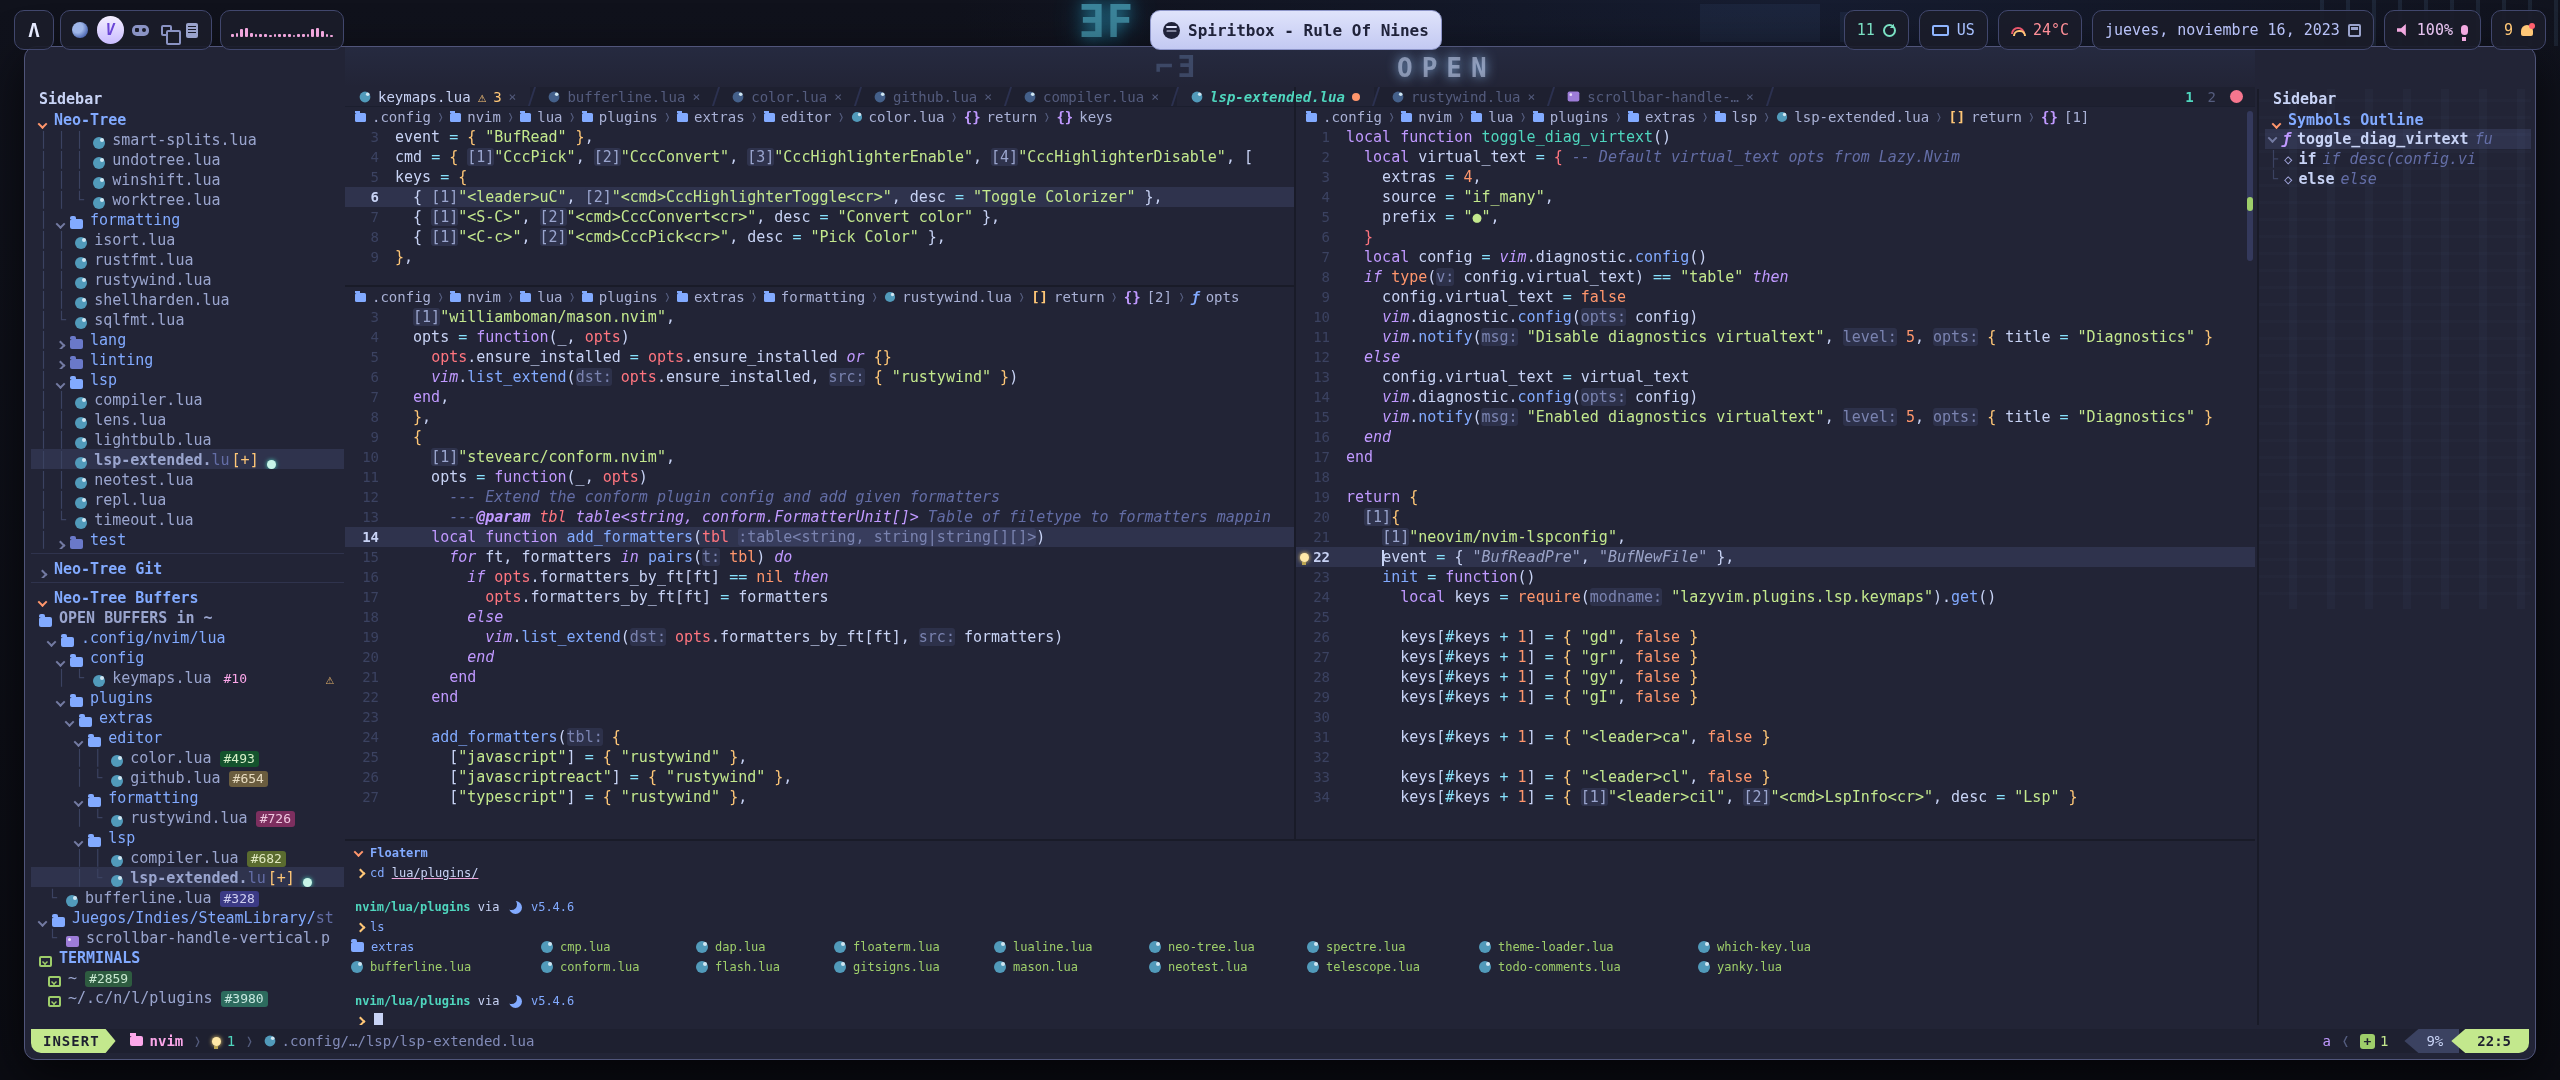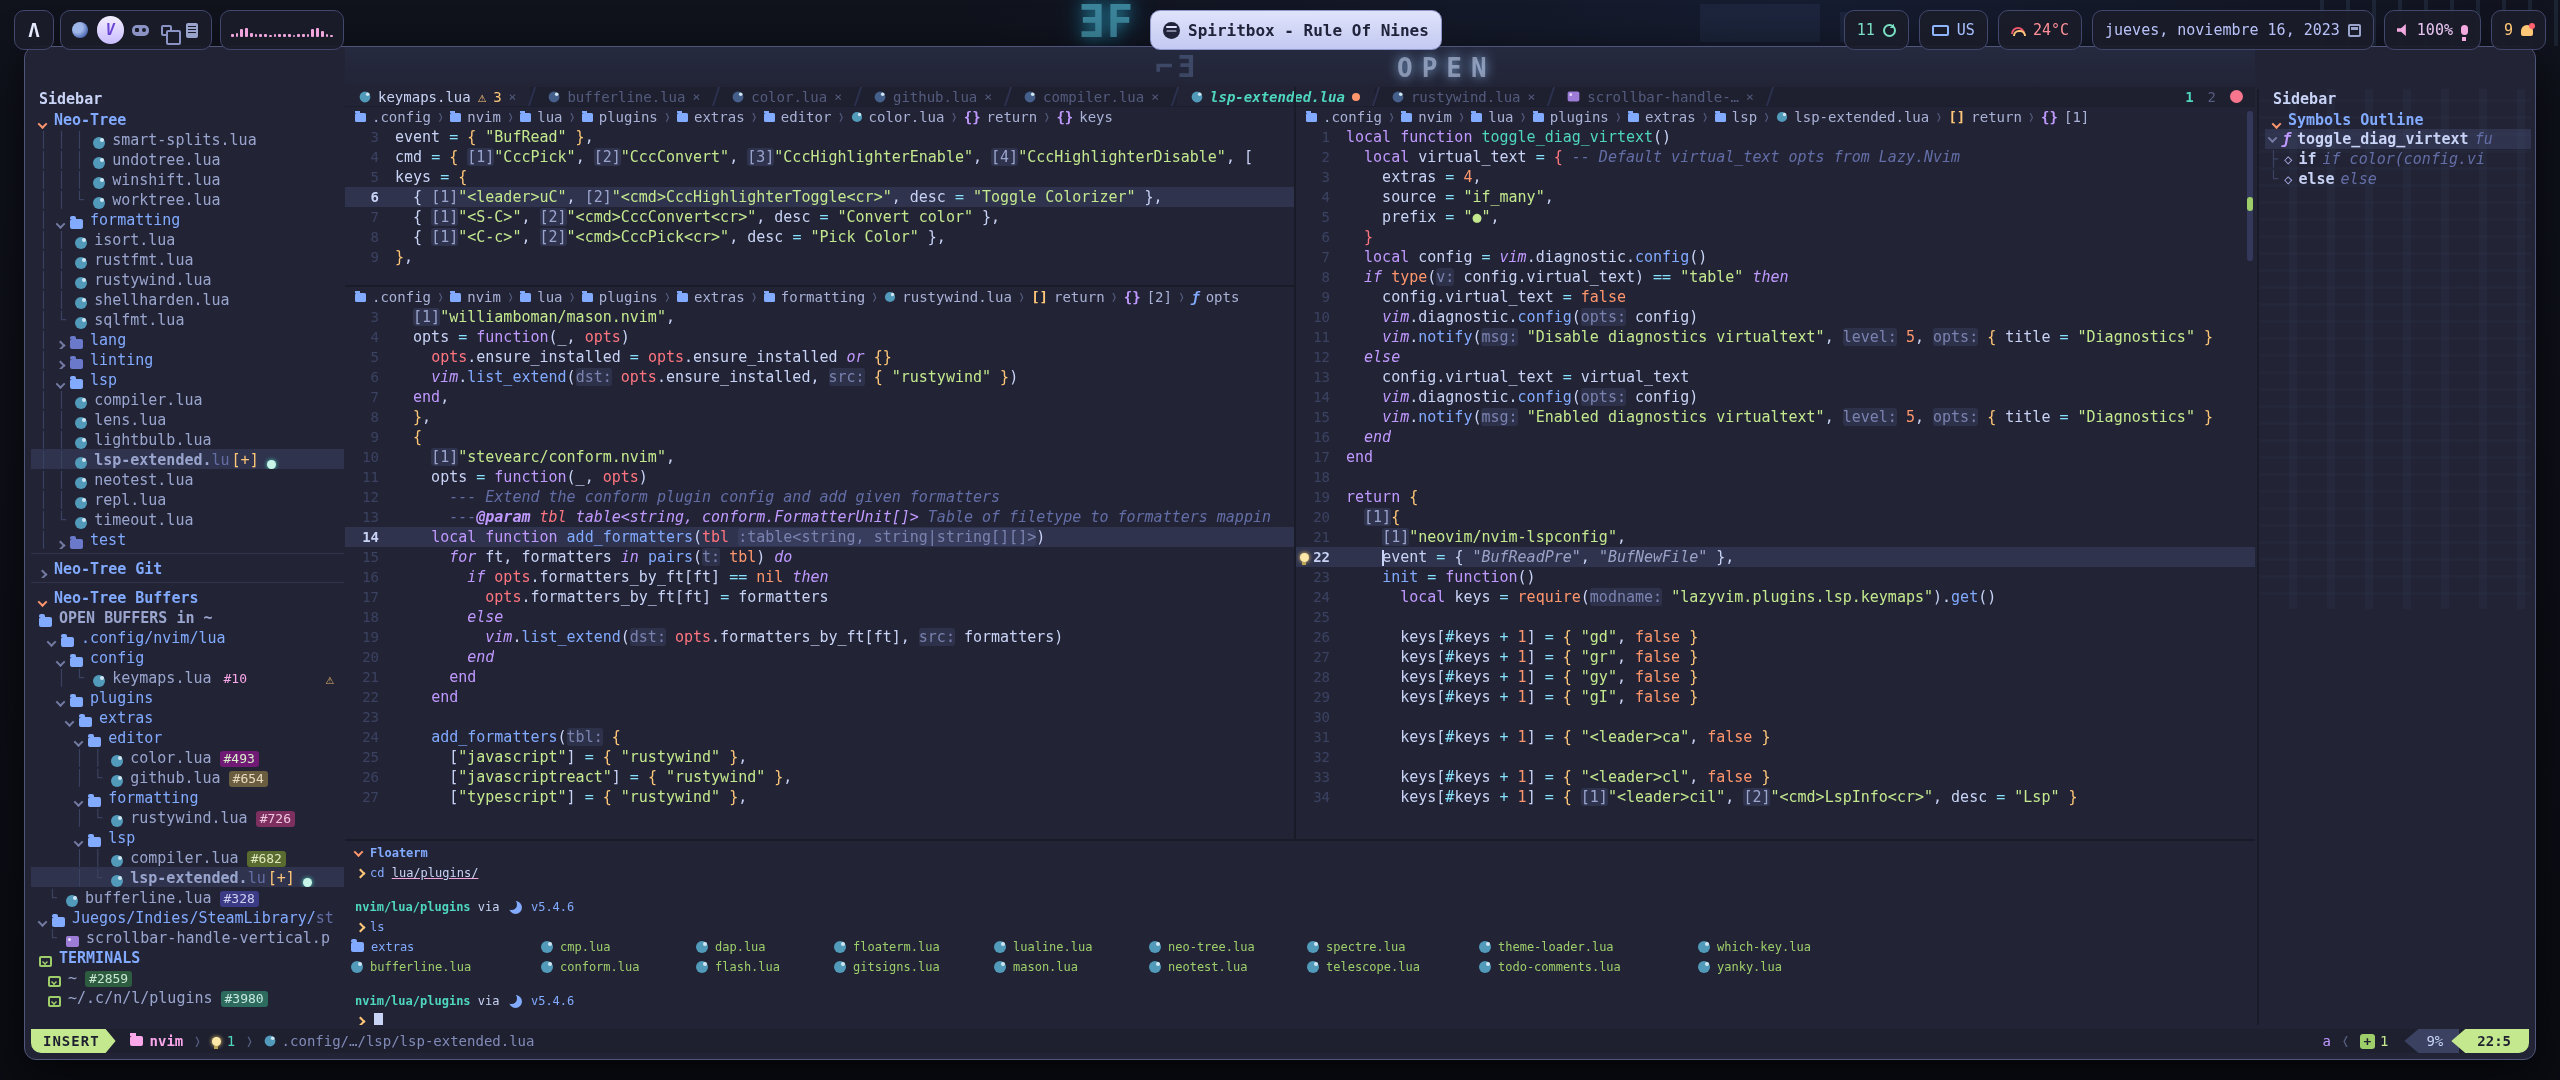--- a/index.html
+++ b/index.html
@@ -477,21 +477,21 @@
           <span class="nt-pre">    </span>
           <span class="chv d"></span>
           <span class="mgap"></span>
           <span class="i-folder"></span>
           <span class="nt-label folder">editor</span>
         </div>
         <div class="nt-row">
           <span class="nt-pre">    │ │ </span>
           <span class="i-lua"></span>
           <span class="nt-label">color.lua</span>
-          <span class="nt-badge" style="background: #701a75; color: rgb(215, 240, 200);">#493</span>
+          <span class="nt-badge" style="background: #14532d; color: rgb(215, 240, 200);">#493</span>
         </div>
         <div class="nt-row">
           <span class="nt-pre">    │ └ </span>
           <span class="i-lua"></span>
           <span class="nt-label">github.lua</span>
           <span class="nt-badge" style="background: rgb(107, 93, 63); color: rgb(232, 220, 192);">#654</span>
         </div>
         <div class="nt-row">
           <span class="nt-pre">    </span>
           <span class="chv d"></span>
@@ -882,21 +882,21 @@
         <div class="sym-row sel">
           <span class="chv d"></span>
           <span class="sym-fn">ƒ</span>
           <span class="sym-name">toggle_diag_virtext</span>
           <span class="sym-det">fu</span>
         </div>
         <div class="sym-row">
           <span class="sym-pre">├</span>
           <span class="sym-cube">◇</span>
           <span class="sym-name">if</span>
-          <span class="sym-det">if color(config.vi</span>
+          <span class="sym-det">if desc(config.vi</span>
         </div>
         <div class="sym-row">
           <span class="sym-pre">└</span>
           <span class="sym-cube">◇</span>
           <span class="sym-name">else</span>
           <span class="sym-det">else</span>
         </div>
       </div>
   </div>
 

